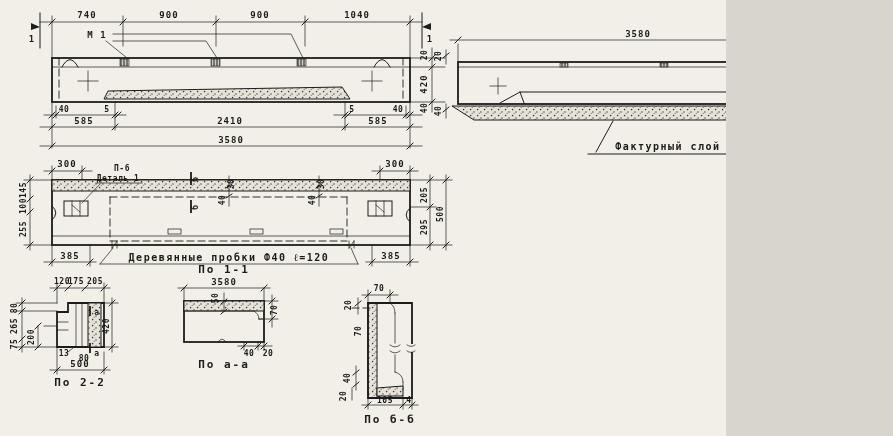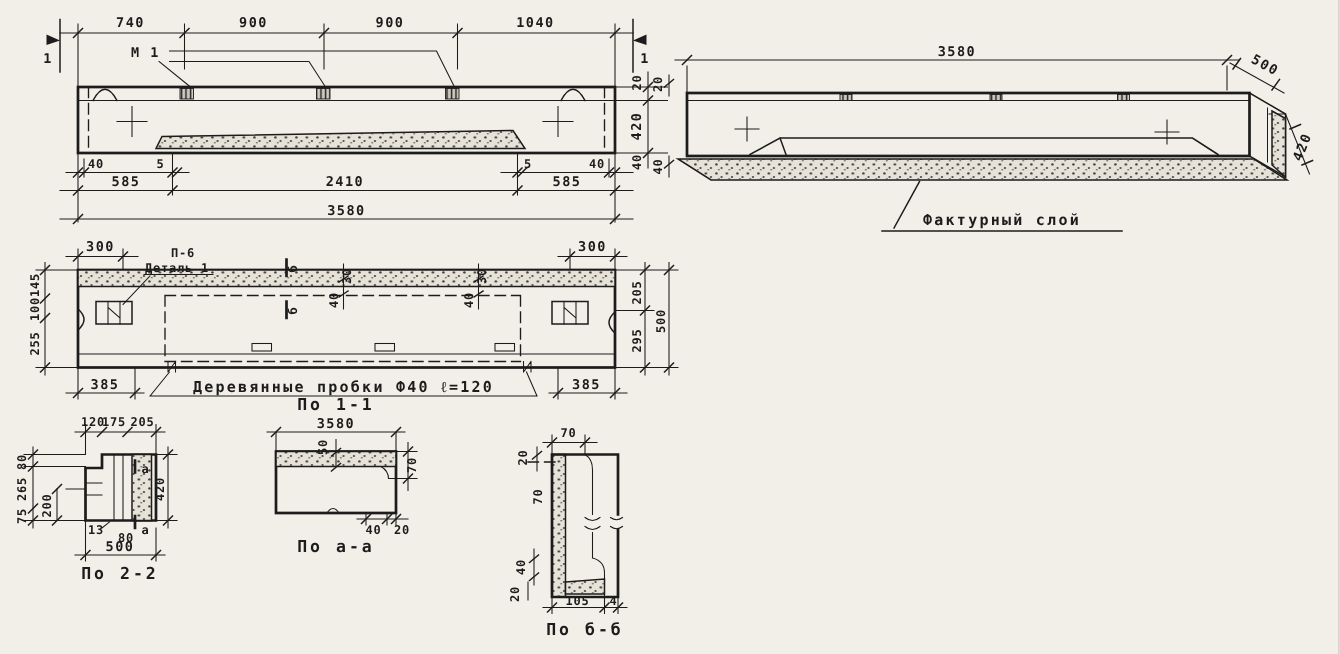--- a/index.html
+++ b/index.html
@@ -1,16 +1,16 @@
 <!DOCTYPE html>
 <html><head>
 <meta charset="utf-8">
 <style>
   html,body{margin:0;padding:0;background:#d8d5cf;}
-  .sheet{position:relative;width:892px;height:436px;background:#f2efe8;overflow:hidden;
+  .sheet{position:relative;width:726px;height:436px;background:#f2efe8;overflow:hidden;
          font-family:"DejaVu Sans Mono",monospace;}
   svg{position:absolute;left:0;top:0;}
   .ln{stroke:#1c1c1c;stroke-width:1;fill:none;stroke-linecap:square;}
   .thn{stroke-width:.7;}
   .thk{stroke-width:1.8;}
   .dsh{stroke-dasharray:7 4;stroke-width:.9;}
   .stip{fill:url(#stip);stroke:#1c1c1c;stroke-width:1;}
   .mk{fill:url(#hv);stroke:#1c1c1c;stroke-width:.6;}
   .flag{fill:#1c1c1c;stroke:none;}
   text{font-family:"DejaVu Sans Mono",monospace;font-weight:bold;font-size:9px;

